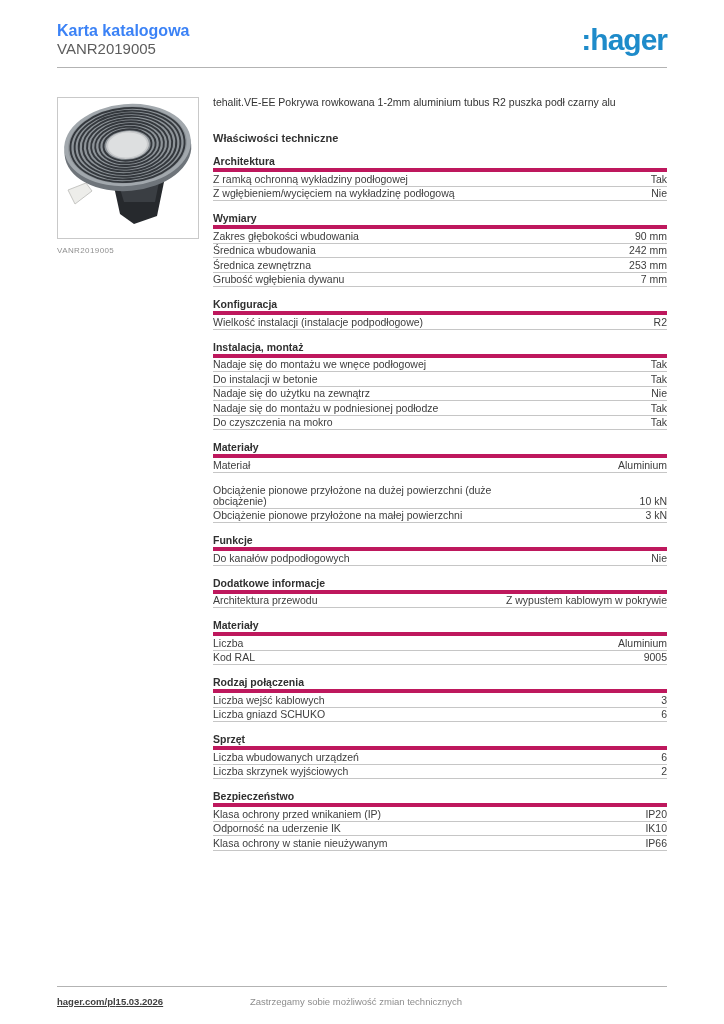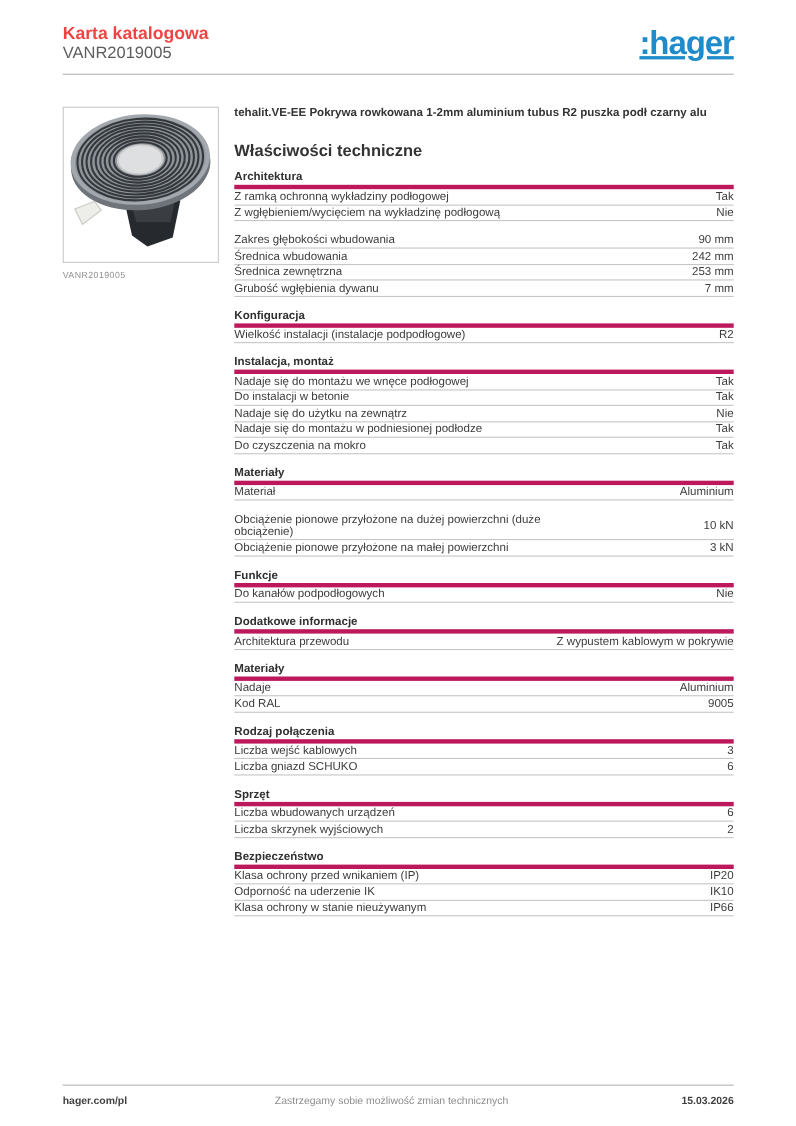--- a/index.html
+++ b/index.html
@@ -11,21 +11,21 @@
     position: relative;
     overflow: hidden;
   }
   .page { position: absolute; inset: 0; background: #fff; }
 
   
   .header {
     position: absolute; top: 22px; left: 57px; right: 57px;
     display: flex; justify-content: space-between; align-items: flex-start;
   }
-  .doc-type { font-size: 16px; font-weight: bold; color: #ef4444; line-height: 18px; }
+  .doc-type { font-size: 16px; font-weight: bold; color: #3b82f6; line-height: 18px; }
   .doc-code { font-size: 15px; font-weight: normal; color: #5d5d5d; line-height: 17px; }
   .logo {
     font-size: 30px; font-weight: bold; letter-spacing: -1px;
     line-height: 30px; margin-top: 3px;
   }
   .header-rule {
     position: absolute; top: 67px; left: 57px; right: 57px;
     border-top: 1px solid #b3b3b3;
   }
 
@@ -34,69 +34,70 @@
   .left-col { width: 142px; margin-right: 14px; flex-shrink: 0; }
   .image-box {
     width: 142px; height: 142px; border: 1px solid #c9c9c9;
     background: #fff; margin-top: 1px;
   }
   .image-caption {
     margin-top: 7px; font-size: 8px; color: #8f8f8f; letter-spacing: 0.4px;
   }
   .right-col { flex: 1; min-width: 0; }
   .product-title {
-    font-size: 10.5px; font-weight: bold; color: #333; line-height: 13px;
+    font-size: 10.5px; font-weight: normal; color: #333; line-height: 13px;
   }
   .properties-title {
-    font-size: 15px; font-weight: bold; color: #333; margin-top: 23px; line-height: 12px;
+    font-size: 11px; font-weight: bold; color: #333; margin-top: 23px; line-height: 12px;
   }
 
   
   .spec-section { margin-top: 10.5px; }
   .spec-heading {
     font-size: 10.5px; font-weight: bold; color: #303030;
     line-height: 11px; padding: 1.5px 0 1px;
     border-bottom: 4px solid #be185d;
   }
   .spec-row {
-    display: flex; justify-content: space-between; align-items: center;
+    display: flex; justify-content: space-between; align-items: flex-end;
     font-size: 10.5px; color: #3d3d3d;
     line-height: 11px; padding: 1.5px 0 1px;
     border-bottom: 1px solid #c6c6c6;
     gap: 45px;
   }
   .spec-label { padding-right: 24px; max-width: 330px; }
   .spec-value { white-space: nowrap; text-align: right; flex-shrink: 0; }
 
   
   .footer-rule {
     position: absolute; top: 986px; left: 57px; right: 57px;
     border-top: 1px solid #b3b3b3;
   }
   .footer {
     position: absolute; top: 996px; left: 57px; right: 57px;
-    display: flex; justify-content: space-between; align-items: baseline;
+    display: flex; align-items: baseline;
     font-size: 9.5px;
+    text-decoration: underline;
   }
   .footer-left  { font-weight: bold; color: #3f3f3f; }
   .footer-center { color: #8d8d8d; font-weight: normal;
     position: absolute; left: 0; right: 12px; text-align: center; }
   .footer-right { font-weight: bold; color: #3f3f3f; }
 </style>
 </head>
 <body>
 
 <div class="page">
 
   <div class="header">
     <div>
       <div class="doc-type">Karta katalogowa</div>
       <div class="doc-code">VANR2019005</div>
     </div>
-    <div class="logo" style="color: rgb(30, 139, 202); text-decoration: underline;">:hager</div>
+    <div class="logo" style="color: rgb(30, 139, 202);">:hager</div>
   </div>
   <div class="header-rule"></div>
 
   <div class="content">
 
     <div class="left-col">
       <div class="image-box">
         
         <svg width="140" height="140" viewBox="0 0 140 140">
 
@@ -137,20 +138,21 @@
             <div class="spec-row">
               <span class="spec-label">Z ramką ochronną wykładziny podłogowej</span>
               <span class="spec-value">Tak</span>
             </div>
             <div class="spec-row">
               <span class="spec-label">Z wgłębieniem/wycięciem na wykładzinę podłogową</span>
               <span class="spec-value">Nie</span>
             </div>
           </section>
           <section class="spec-section">
+            <div class="spec-heading">Wymiary</div>
             <div class="spec-row">
               <span class="spec-label">Zakres głębokości wbudowania</span>
               <span class="spec-value">90 mm</span>
             </div>
             <div class="spec-row">
               <span class="spec-label">Średnica wbudowania</span>
               <span class="spec-value">242 mm</span>
             </div>
             <div class="spec-row">
               <span class="spec-label">Średnica zewnętrzna</span>
@@ -218,21 +220,21 @@
           <section class="spec-section">
             <div class="spec-heading">Dodatkowe informacje</div>
             <div class="spec-row">
               <span class="spec-label">Architektura przewodu</span>
               <span class="spec-value">Z wypustem kablowym w pokrywie</span>
             </div>
           </section>
           <section class="spec-section">
             <div class="spec-heading">Materiały</div>
             <div class="spec-row">
-              <span class="spec-label">Nadaje</span>
+              <span class="spec-label">Liczba</span>
               <span class="spec-value">Aluminium</span>
             </div>
             <div class="spec-row">
               <span class="spec-label">Kod RAL</span>
               <span class="spec-value">9005</span>
             </div>
           </section>
           <section class="spec-section">
             <div class="spec-heading">Rodzaj połączenia</div>
             <div class="spec-row">

